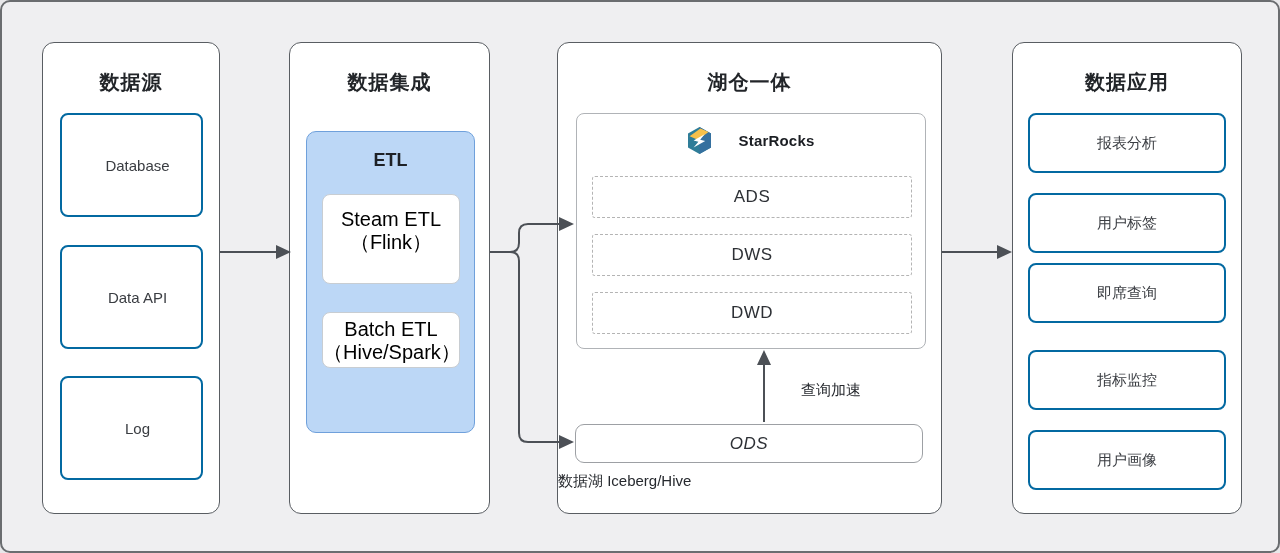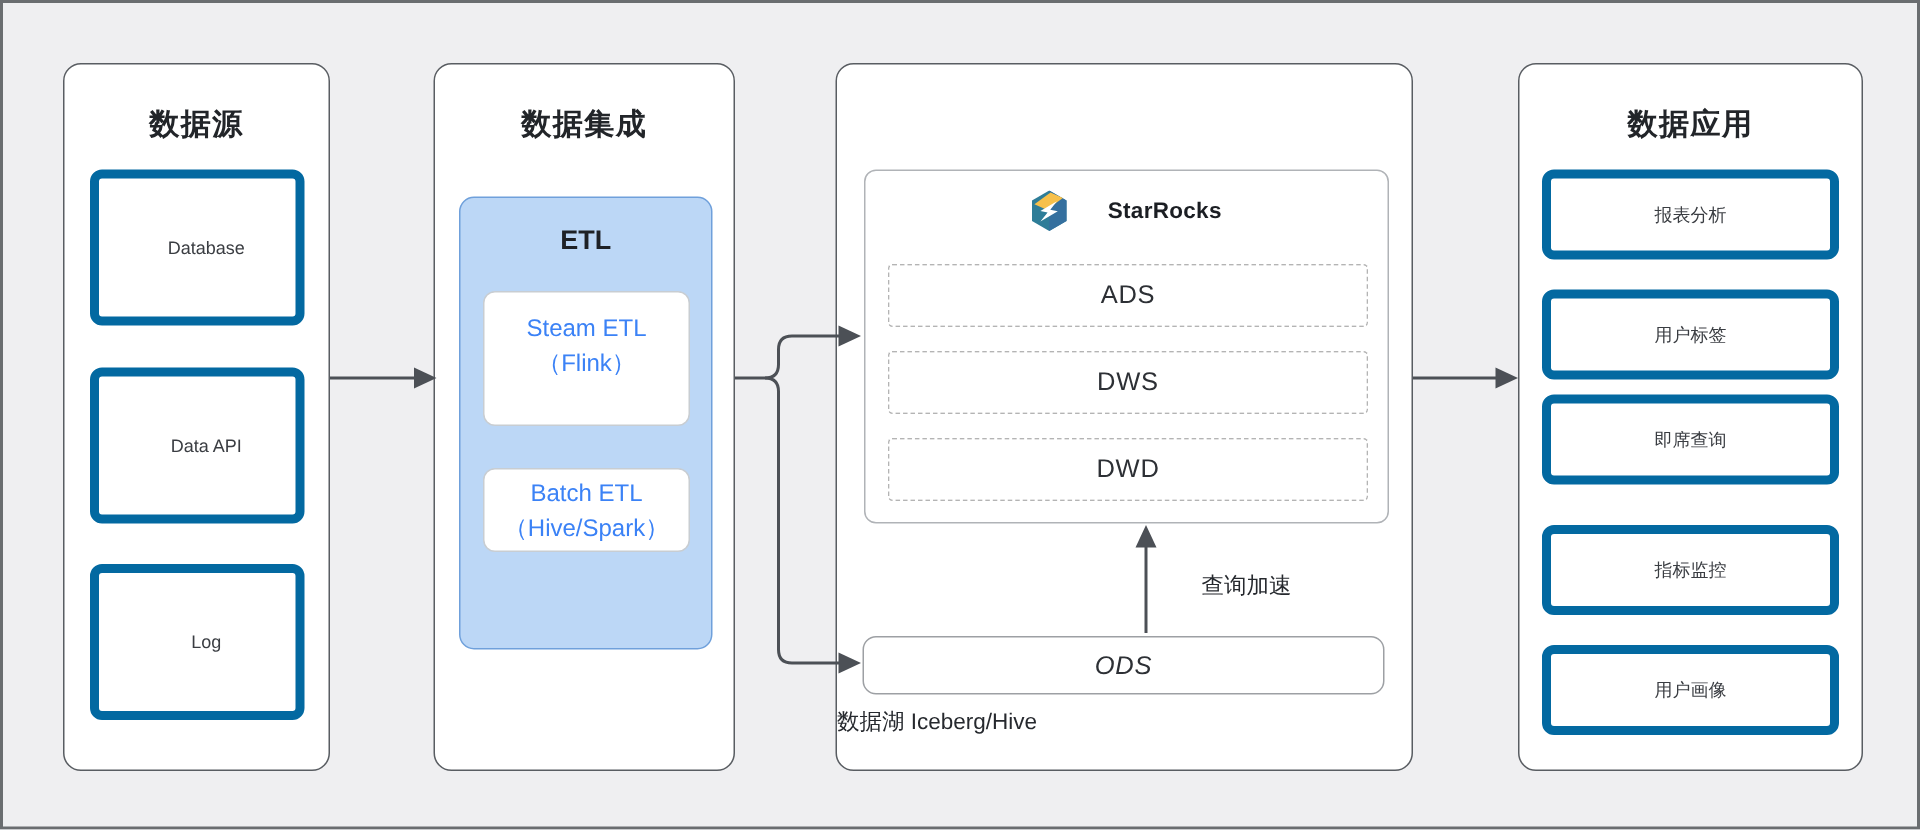--- a/index.html
+++ b/index.html
@@ -1,48 +1,48 @@
 <!DOCTYPE html>
 <html><head>
 <meta charset="utf-8">
 <style>
   html,body{margin:0;padding:0;background:#e8e8ea;}
   *{box-sizing:border-box;}
   #canvas{
     position:relative;width:1280px;height:553px;
-    background:#efeff1;border:2px solid #6a6d70;border-radius:0;
+    background:#efeff1;border:2px solid #6a6d70;border-radius:10px;
     font-family:"Liberation Sans","DejaVu Sans",sans-serif;
     color:#2b2e33;overflow:hidden;
   }
   .panel{
     position:absolute;top:40px;height:472px;background:#ffffff;
     border:1.5px solid #595d62;border-radius:12px;
   }
   .panel-title{
     margin-top:26px;text-align:center;font-size:20px;font-weight:700;color:#222529;
     letter-spacing:1px;
   }
   .soft-box{
-    position:absolute;background:#fff;border:6px solid #0369a1;border-radius:8px;
+    position:absolute;background:#fff;border:2px solid #0369a1;border-radius:8px;
     display:flex;align-items:center;justify-content:center;text-align:center;
-    font-size:12px;color:#3a3d42;
+    font-size:15px;color:#3a3d42;
   }
   
   #panel-source{left:40px;width:178px;}
   .src-box{left:17px;width:143px;height:104px;padding-left:12px;}
   
   #panel-integration{left:287px;width:201px;}
   .etl-box{
     position:absolute;left:16px;top:88px;width:169px;height:302px;
     background:#bcd7f6;border:1.5px solid #6fa0db;border-radius:10px;
   }
   .etl-title{margin-top:18px;text-align:center;font-size:18px;font-weight:700;color:#1e2126;}
   .etl-item{
     position:absolute;left:15px;width:138px;background:#fff;border:1px solid #c8cdd2;
-    border-radius:8px;text-align:center;font-size:16px;color:#3b82f6;line-height:23px;
+    border-radius:8px;text-align:center;font-size:20px;color:#000000;line-height:23px;
   }
   .etl-item.stream{top:62px;height:90px;padding-top:13px;}
   .etl-item.batch{top:180px;height:56px;padding-top:5px;}
   
   #panel-lakehouse{left:555px;width:385px;}
   .sr-box{
     position:absolute;left:18px;top:70px;width:350px;height:236px;
     background:#fff;border:1px solid #b0b3b7;border-radius:8px;
   }
   .brand-row{display:flex;align-items:center;justify-content:center;gap:26px;margin-top:12px;height:28px;}
@@ -88,20 +88,21 @@
         <div>（Flink）</div>
       </div>
       <div class="etl-item batch">
         <div>Batch ETL</div>
         <div>（Hive/Spark）</div>
       </div>
     </div>
   </div>
 
   <div class="panel" id="panel-lakehouse">
+    <div class="panel-title">湖仓一体</div>
     <div class="sr-box">
       <div class="brand-row">
         <svg width="25" height="27" viewBox="0 0 25 27">
           <polygon points="12.5,0 24,6.6 24,20.4 12.5,27 1,20.4 1,6.6" fill="#2e7d98"></polygon>
           <polygon points="12.5,0 24,6.6 24,20.4 12.5,27" fill="#35709f"></polygon>
           <polygon points="2.6,9.2 13.4,1.4 21.6,5.0 10.8,12.8" fill="#f7c04a"></polygon>
           <polygon points="17.6,7.2 6.6,13.6 11.4,14.7 6.6,20.6 18.2,13.9 13.2,12.8" fill="#ffffff"></polygon>
         </svg>
         <span class="brand-text">StarRocks</span>
       </div>

